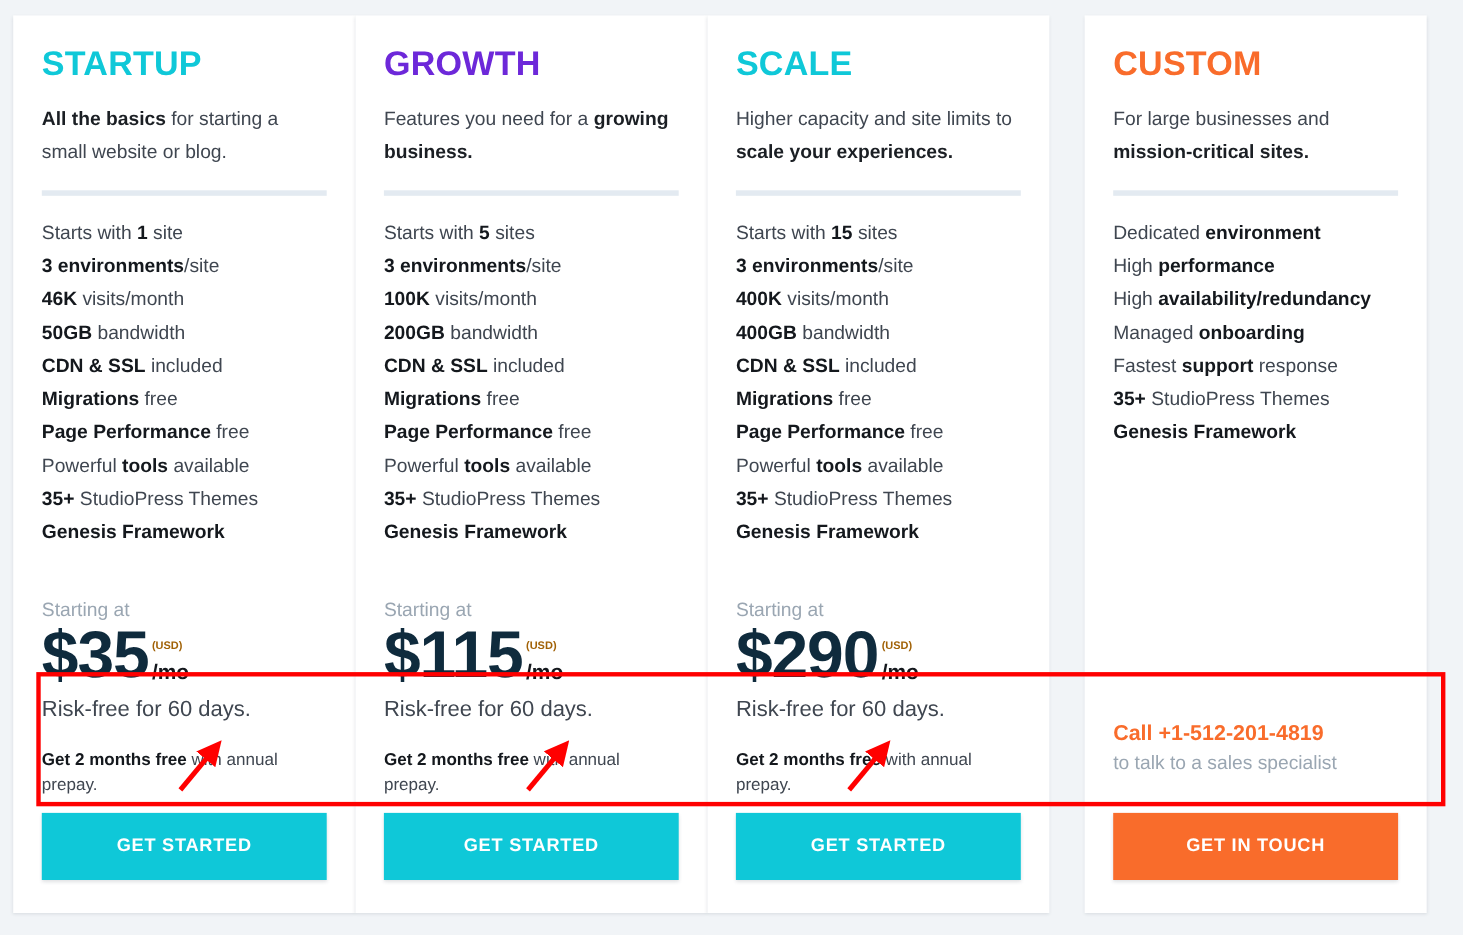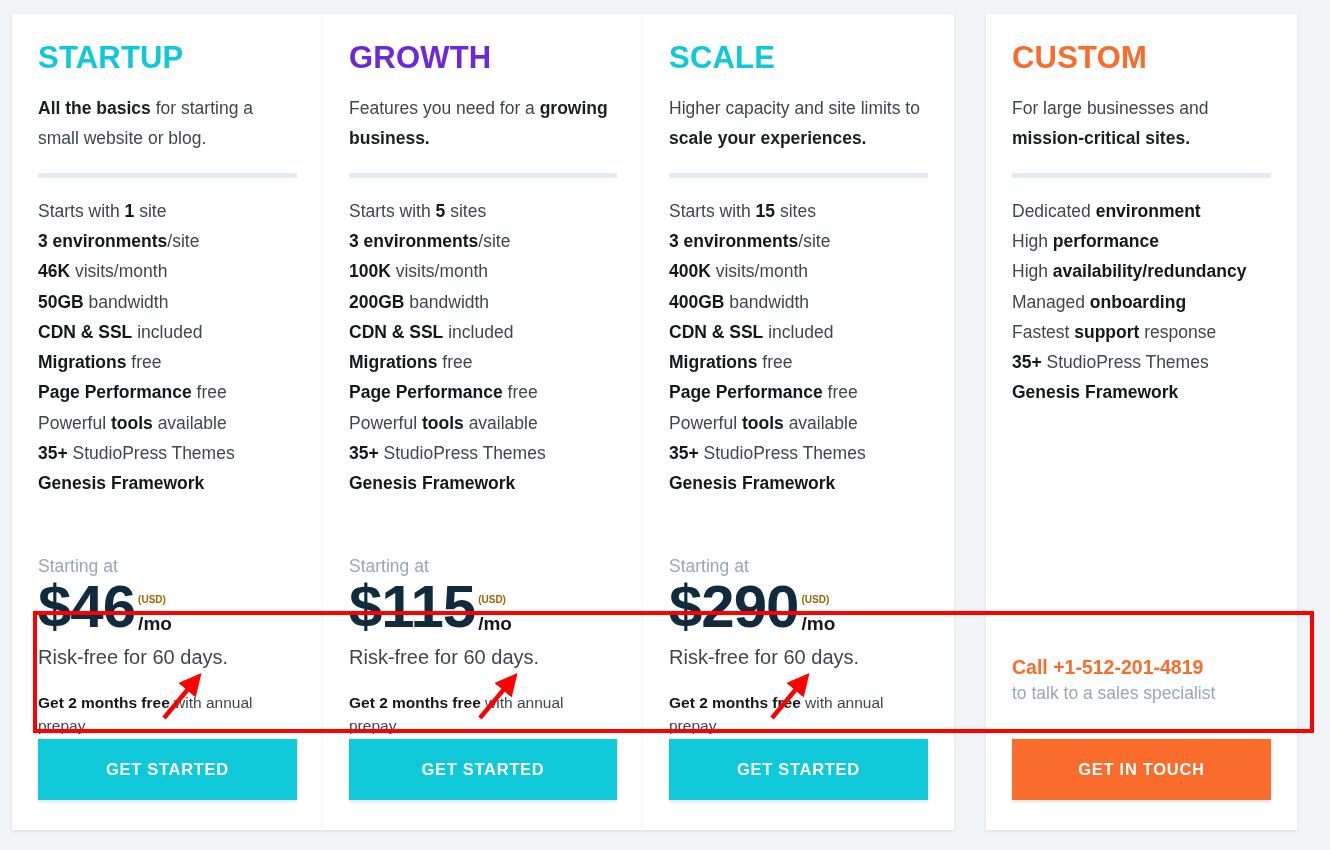--- a/index.html
+++ b/index.html
@@ -159,21 +159,21 @@
     font-weight: bold;
     letter-spacing: 0.7px;
     text-align: center;
     padding: 21px 0;
     cursor: pointer;
     box-shadow: 0 2px 3px rgba(60,72,88,0.16);
   }
   .cta-cyan   { background: #0fc8d8; }
   .cta-orange { background: #f96c2b; }
 
-  .btn-area { margin-top: 2px; padding-bottom: 30px; }
+  .btn-area { margin-top: 14px; padding-bottom: 30px; }
   .btn-area.spaced-custom { margin-top: 34px; }
 
   
   .annot-box {
     position: absolute;
     left: 33px;
     top: 611px;
     width: 1281px;
     height: 122px;
     border: 4px solid #ff0000;
@@ -203,21 +203,21 @@
         <li><b>CDN &amp; SSL</b> included</li>
         <li><b>Migrations</b> free</li>
         <li><b>Page Performance</b> free</li>
         <li>Powerful <b>tools</b> available</li>
         <li><b>35+</b> StudioPress Themes</li>
         <li><b>Genesis Framework</b></li>
       </ul>
     <div class="price-block">
       <div class="starting-at">Starting at</div>
       <div class="price-row">
-        <span class="price-amount" style="color: rgb(15, 43, 61);">$46</span>
+        <span class="price-amount" style="color: rgb(15, 43, 61);">$35</span>
         <span class="price-side">
           <span class="price-usd">(USD)</span>
           <span class="price-per">/mo</span>
         </span>
       </div>
       <div class="risk-note">Risk-free for 60 days.</div>
       <div class="promo-note"><b>Get 2 months free</b> with annual prepay.</div>
     </div>
     <div class="btn-area">
       <button class="cta-button cta-cyan" style="background: rgb(15, 200, 216);">GET STARTED</button>

